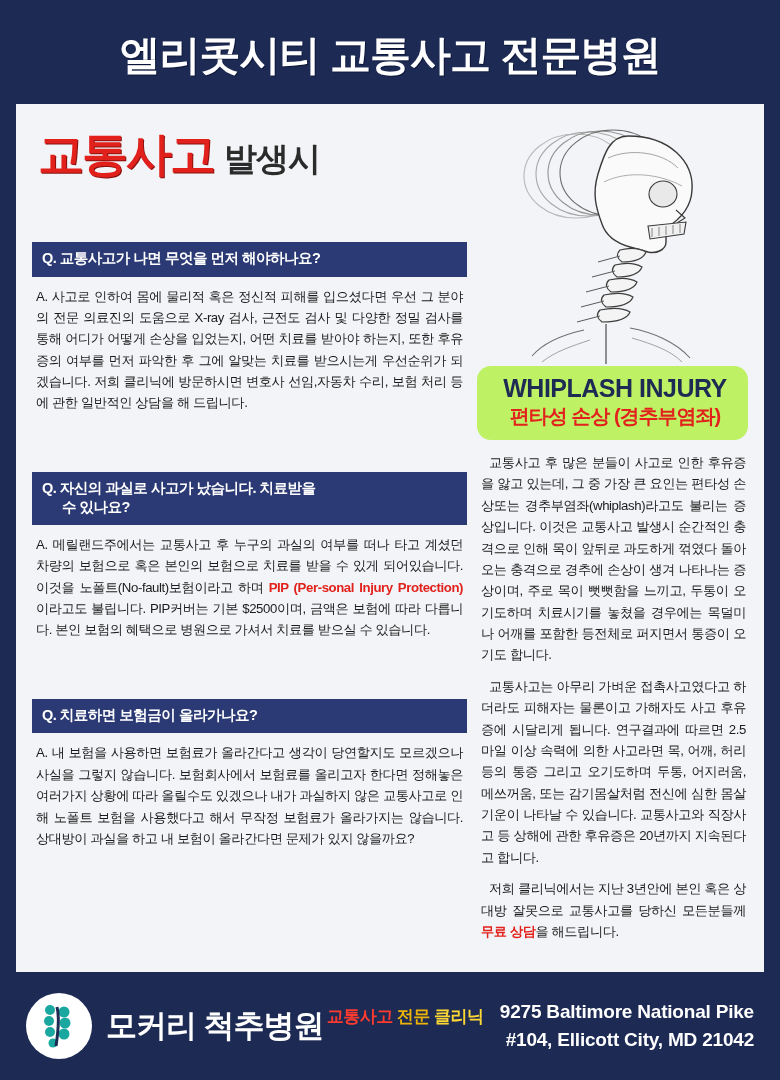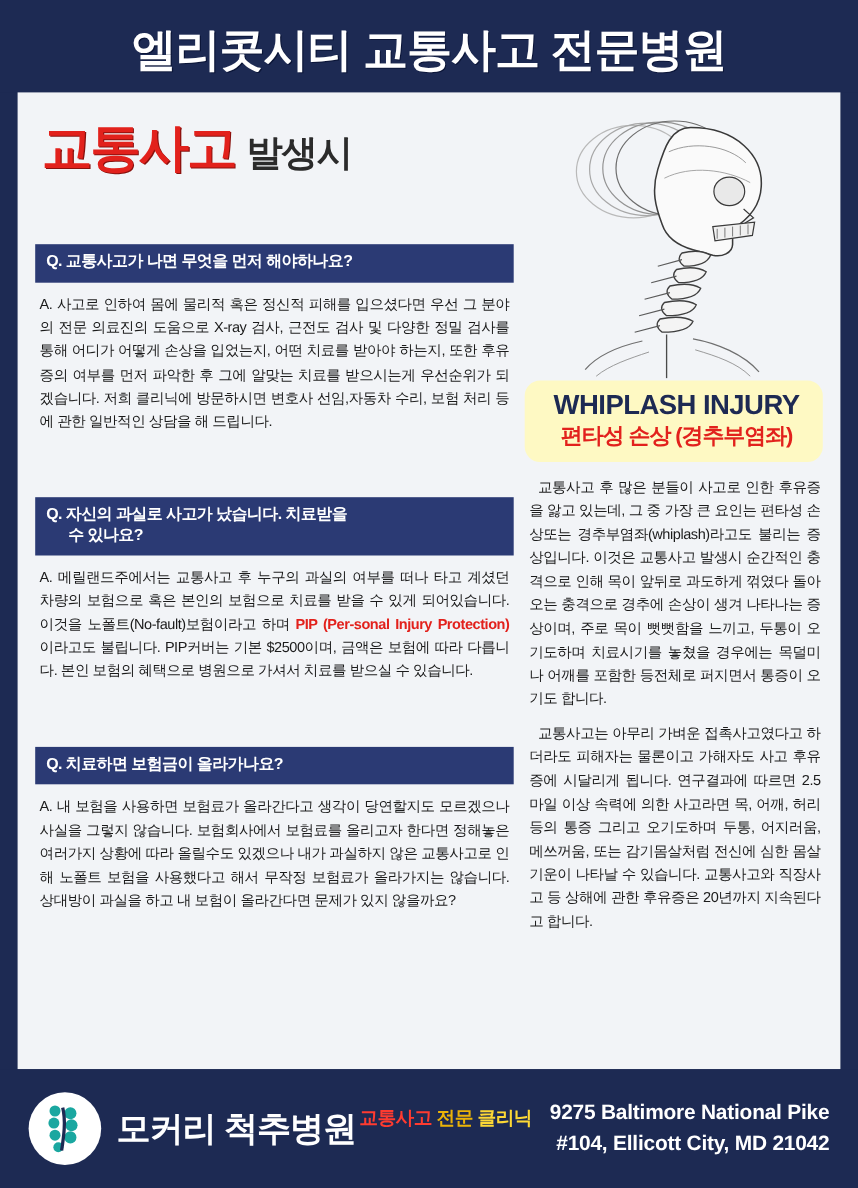--- a/index.html
+++ b/index.html
@@ -11,21 +11,21 @@
   }
   .poster {
     position: relative;
     width: 780px; height: 1080px;
     background: #1d2a53;
     display: flex;
     flex-direction: column;
   }
   
   .header {
-    height: 84px;
+    height: 104px;
     background: #1d2a53;
     display: flex;
     align-items: center;
     justify-content: center;
     padding-top: 6px;
   }
   .header-title {
     color: #ffffff;
     font-size: 41px;
     font-weight: bold;
@@ -97,21 +97,21 @@
   
   .skull-box {
     height: 246px;
     background: #f2f4f7;
     display: flex;
     align-items: flex-start;
     justify-content: center;
     overflow: hidden;
   }
   .yellow-card {
-    background: #fef9c3;
+    background: #bef264;
     border-radius: 14px;
     text-align: center;
     padding: 8px 6px 10px 11px;
     margin-top: 2px;
   }
   .yellow-card .wl-en {
     color: #1d2a53;
     font-size: 25px;
     font-weight: bold;
     letter-spacing: -0.5px;
@@ -256,20 +256,21 @@
         </div>
 
         <div class="yellow-card">
           <div class="wl-en">WHIPLASH INJURY</div>
           <div class="wl-ko">편타성 손상 (경추부염좌)</div>
         </div>
 
         <div class="right-para">
           <p>교통사고 후 많은 분들이 사고로 인한 후유증을 앓고 있는데, 그 중 가장 큰 요인는 편타성 손상또는 경추부염좌(whiplash)라고도 불리는 증상입니다. 이것은 교통사고 발생시 순간적인 충격으로 인해 목이 앞뒤로 과도하게 꺾였다 돌아오는 충격으로 경추에 손상이 생겨 나타나는 증상이며, 주로 목이 뻣뻣함을 느끼고, 두통이 오기도하며 치료시기를 놓쳤을 경우에는 목덜미나 어깨를 포함한 등전체로 퍼지면서 통증이 오기도 합니다.</p>
           <p>교통사고는 아무리 가벼운 접촉사고였다고 하더라도 피해자는 물론이고 가해자도 사고 후유증에 시달리게 됩니다. 연구결과에 따르면 2.5마일 이상 속력에 의한 사고라면 목, 어깨, 허리등의 통증 그리고 오기도하며 두통, 어지러움, 메쓰꺼움, 또는 감기몸살처럼 전신에 심한 몸살기운이 나타날 수 있습니다. 교통사고와 직장사고 등 상해에 관한 후유증은 20년까지 지속된다고 합니다.</p>
+          <p><span>저희 클리닉에서는 지난 3년안에 본인 혹은 상대방 잘못으로 교통사고를 당하신 모든분들께 </span><span class="hl">무료 상담</span><span>을 해드립니다.</span></p>
         </div>
 
       </div>
     </div>
   </div>
 
   <div class="footer">
     <div class="logo-circle">
       <svg width="50" height="50" viewBox="0 0 50 50">
         <g fill="#1aa7a0">

